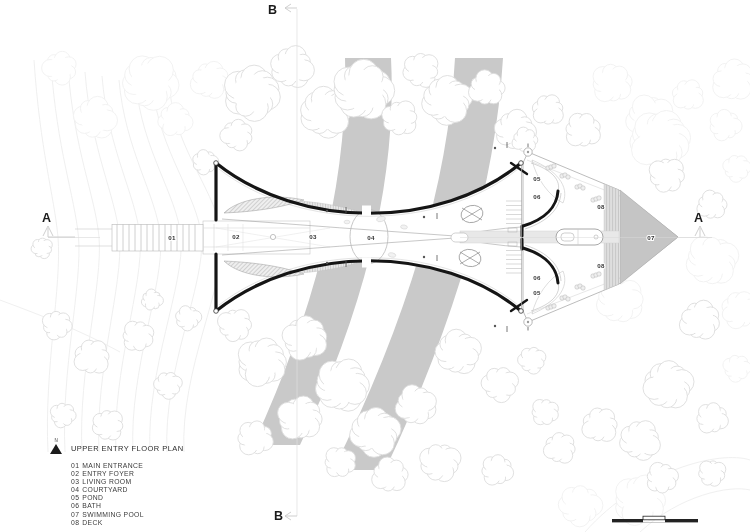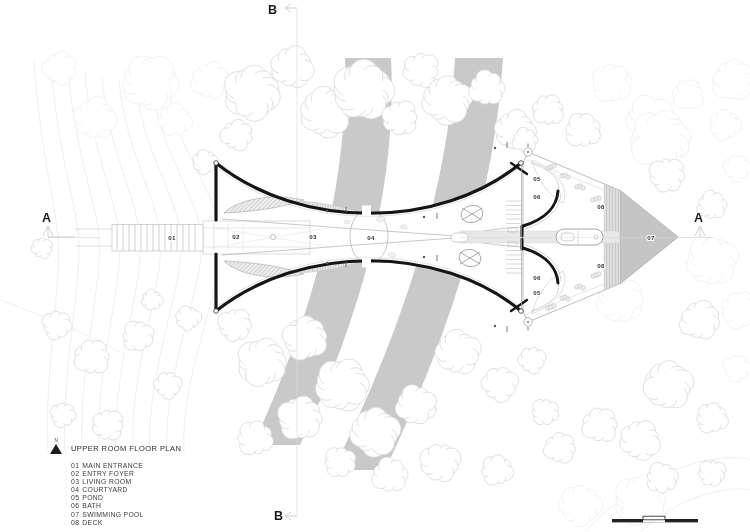--- a/index.html
+++ b/index.html
@@ -872,21 +872,21 @@
     <rect x="665" y="519" width="33" height="3.2" fill="#222"></rect>
   </g>
 </svg>
 
 <div class="north">
   <div class="nlabel">N</div>
   <div class="tri"></div>
 </div>
 
 <div class="legend">
-  <div class="ltitle">UPPER ROOM FLOOR PLAN</div>
+  <div class="ltitle">UPPER ENTRY FLOOR PLAN</div>
   <div class="lrow"><span class="lnum">01</span><span>MAIN ENTRANCE</span></div>
   <div class="lrow"><span class="lnum">02</span><span>ENTRY FOYER</span></div>
   <div class="lrow"><span class="lnum">03</span><span>LIVING ROOM</span></div>
   <div class="lrow"><span class="lnum">04</span><span>COURTYARD</span></div>
   <div class="lrow"><span class="lnum">05</span><span>POND</span></div>
   <div class="lrow"><span class="lnum">06</span><span>BATH</span></div>
   <div class="lrow"><span class="lnum">07</span><span>SWIMMING POOL</span></div>
   <div class="lrow"><span class="lnum">08</span><span>DECK</span></div>
 </div>
 </div>

